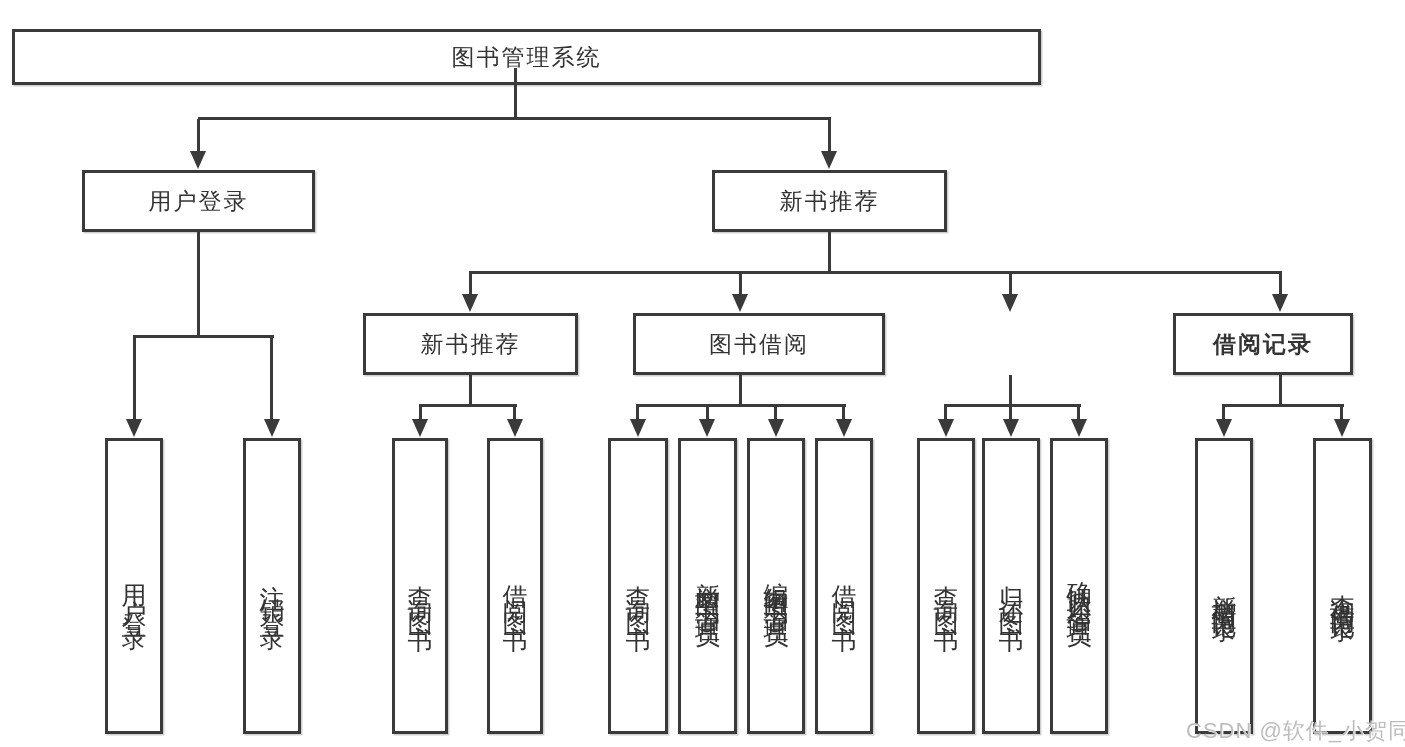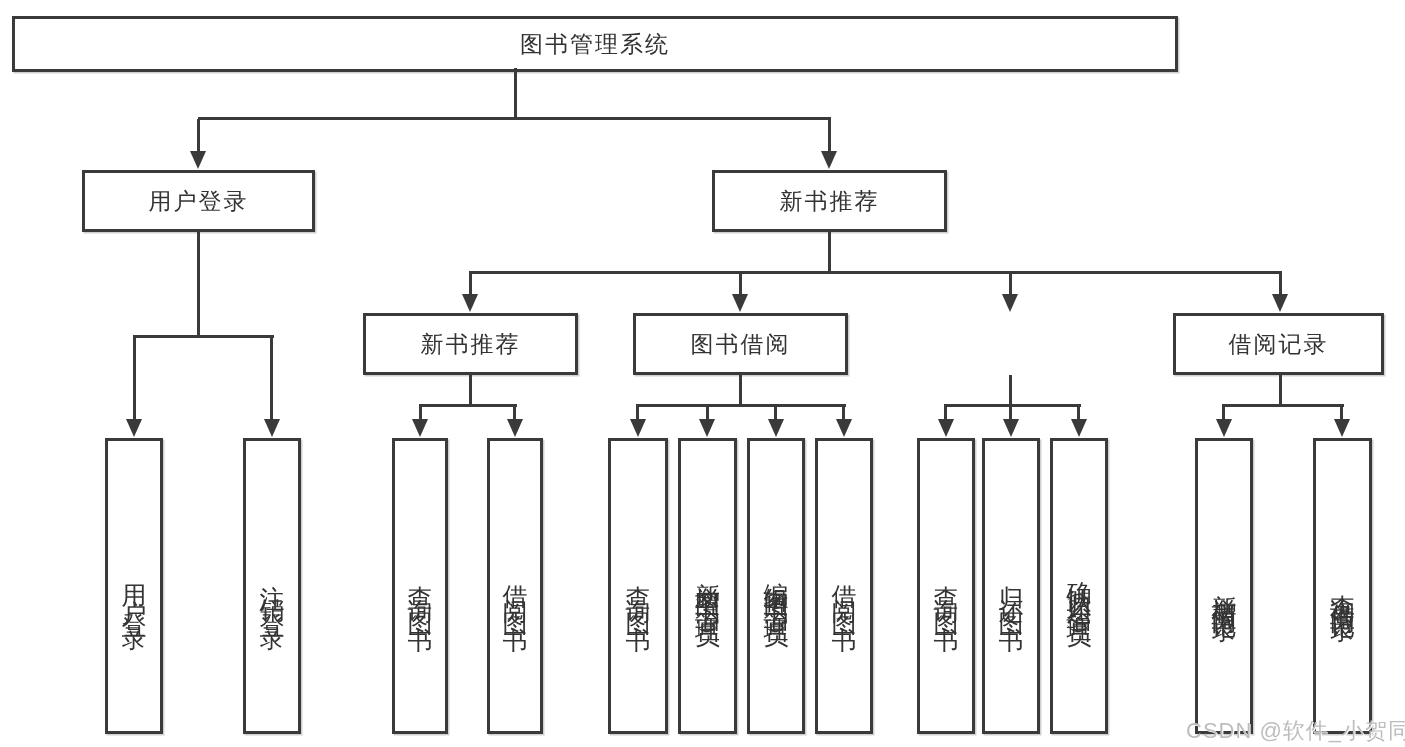--- a/index.html
+++ b/index.html
@@ -71,21 +71,21 @@
     white-space:nowrap;
     text-shadow:1px 1px 0 #ffffff;
     z-index:5;
   }
 </style>
 </head>
 <body>
 
 <div id="canvas">
 
-  <div class="hbox" style="left:12px;top:16px;width:1166px;height:56px;">图书管理系统</div>
+  <div class="hbox" style="left:12px;top:29px;width:1029px;height:56px;">图书管理系统</div>
 
   <div class="line" style="left:514px;top:68px;width:3px;height:50px;"></div>
   <div class="line" style="left:198px;top:117px;width:633px;height:3px;"></div>
   <div class="line" style="left:197px;top:119px;width:3px;height:34px;"></div>
   <div class="line" style="left:828px;top:119px;width:3px;height:34px;"></div>
   <div class="arrow" style="left:190px;top:151px;"></div>
   <div class="arrow" style="left:821px;top:151px;"></div>
 
   <div class="hbox" style="left:82px;top:170px;width:233px;height:62px;">用户登录</div>
   <div class="hbox" style="left:712px;top:170px;width:235px;height:62px;">新书推荐</div>
@@ -95,22 +95,22 @@
   <div class="line" style="left:469px;top:273px;width:3px;height:25px;"></div>
   <div class="line" style="left:739px;top:273px;width:3px;height:25px;"></div>
   <div class="line" style="left:1009px;top:273px;width:3px;height:25px;"></div>
   <div class="line" style="left:1279px;top:273px;width:3px;height:25px;"></div>
   <div class="arrow" style="left:462px;top:294px;"></div>
   <div class="arrow" style="left:732px;top:294px;"></div>
   <div class="arrow" style="left:1002px;top:294px;"></div>
   <div class="arrow" style="left:1272px;top:294px;"></div>
 
   <div class="hbox" style="left:363px;top:313px;width:215px;height:62px;">新书推荐</div>
-  <div class="hbox" style="left:633px;top:313px;width:215px;height:62px;">图书借阅</div>
-  <div class="hbox" style="left:1173px;top:313px;width:211px;height:62px;">借阅记录</div>
+  <div class="hbox" style="left:633px;top:313px;width:252px;height:62px;">图书借阅</div>
+  <div class="hbox" style="left:1173px;top:313px;width:180px;height:62px;font-weight:bold;">借阅记录</div>
 
   <div class="line" style="left:197px;top:232px;width:3px;height:106px;"></div>
   <div class="line" style="left:133px;top:335px;width:141px;height:3px;"></div>
   <div class="line" style="left:133px;top:337px;width:3px;height:86px;"></div>
   <div class="line" style="left:270px;top:337px;width:3px;height:86px;"></div>
   <div class="arrow" style="left:126px;top:419px;"></div>
   <div class="arrow" style="left:264px;top:419px;"></div>
   <div class="vbox" style="left:105px;width:58px;--ls:14px;">
     <span>用户登录</span>
   </div>

